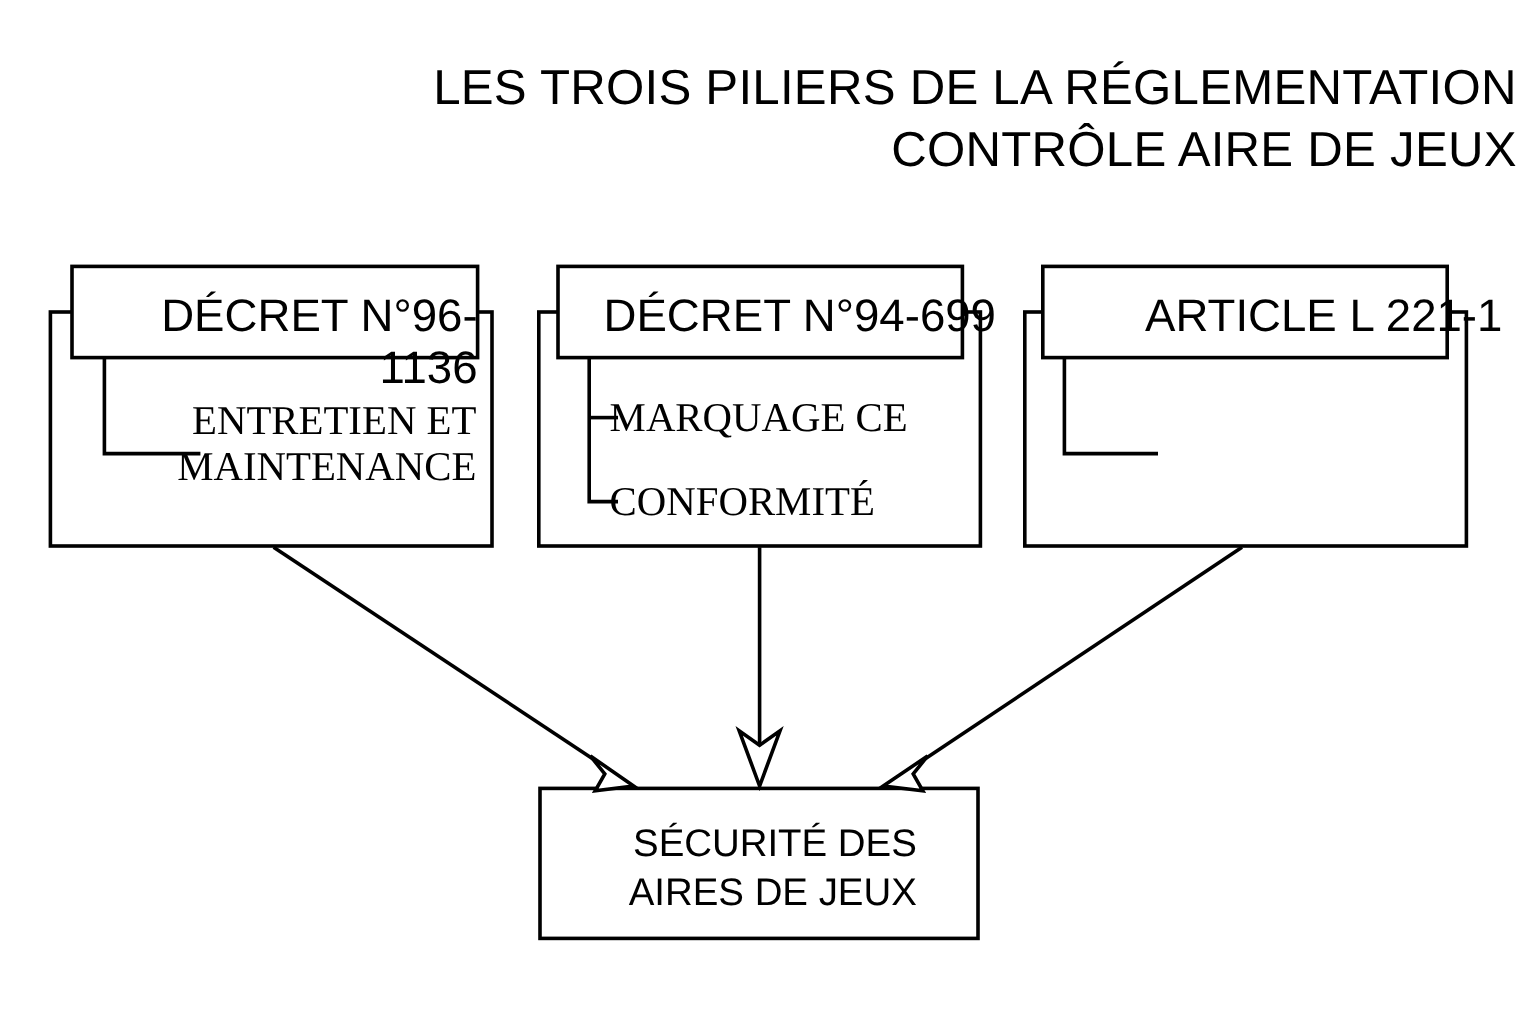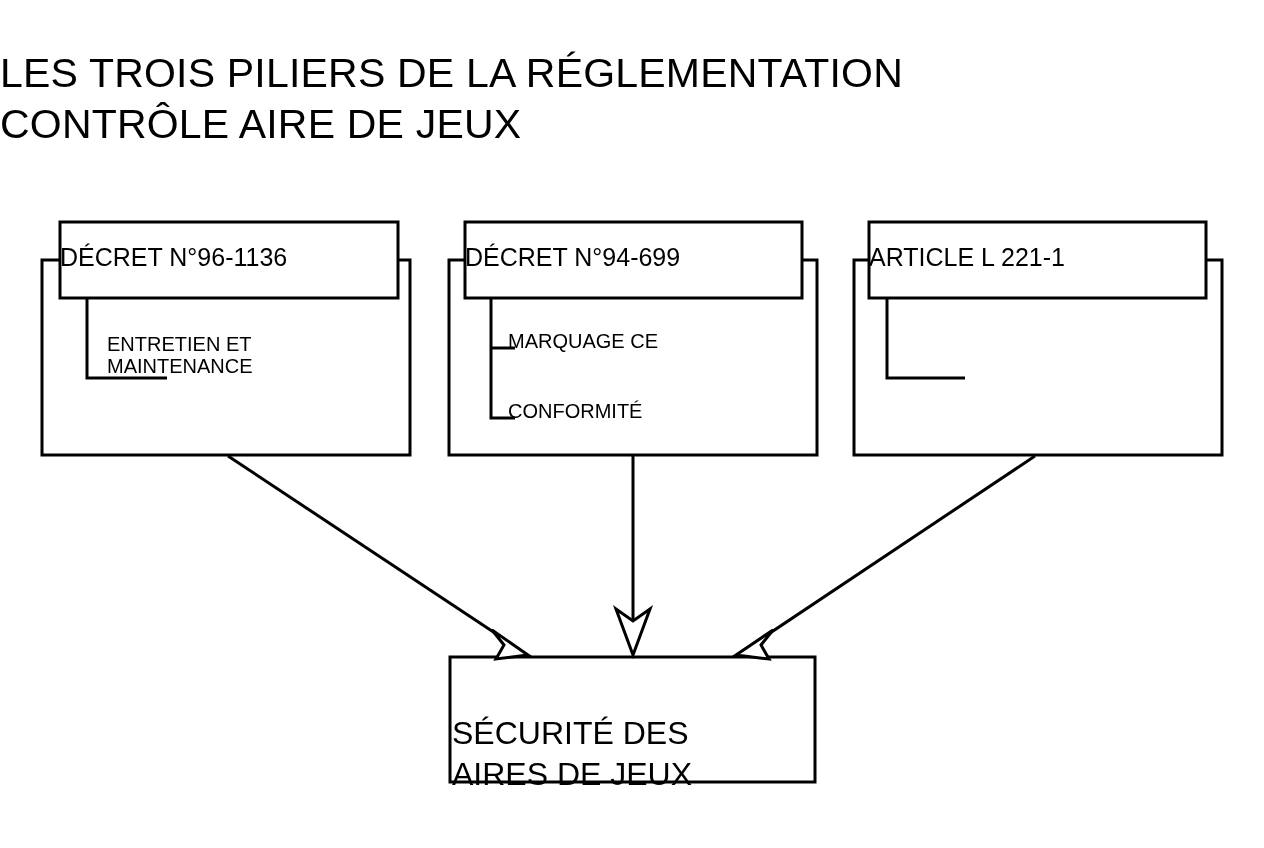--- a/index.html
+++ b/index.html
@@ -18,55 +18,56 @@
   }
   #diagram-svg {
     position: absolute;
     top: 0;
     left: 0;
     width: 1264px;
     height: 848px;
   }
   .txt {
     position: absolute;
-    text-align: left;
+    text-align: right;
     color: #000000;
     font-family: "Liberation Sans", sans-serif;
     line-height: 1.12;
     white-space: pre-line;
   }
   #title-text {
     left: 0;
     top: 48px;
     width: 1264px;
     font-size: 41px;
     letter-spacing: 0.2px;
     line-height: 1.25;
   }
   .pillar-header-text {
-    font-size: 25px;
+    font-size: 38px;
   }
   .pillar-item-text {
-    font-size: 20px;
+    font-size: 34px;
+    font-family: Liberation Serif, serif;
   }
   #outcome-text {
     font-size: 32px;
     line-height: 1.28;
   }
   
   #pillar-0-header-text { left: 60px;  top: 243px; width: 338px; }
   #pillar-1-header-text { left: 465px; top: 243px; width: 365px; }
   #pillar-2-header-text { left: 869px; top: 243px; width: 383px; }
   
   #pillar-0-item-0-text { left: 107px; top: 333px; width: 290px; }
   #pillar-1-item-0-text { left: 508px; top: 330px; width: 270px; text-align: left; }
   #pillar-1-item-1-text { left: 508px; top: 400px; width: 270px; text-align: left; }
   #pillar-2-item-0-text { left: 905px; top: 333px; width: 300px; }
   
-  #outcome-text { left: 452px; top: 713px; width: 312px; }
+  #outcome-text { left: 452px; top: 682px; width: 312px; }
 </style>
 </head>
 <body>
 
 <div id="canvas">
 
   <svg id="diagram-svg" viewBox="0 0 1264 848" xmlns="http://www.w3.org/2000/svg">
 
     <g>
       <rect x="42" y="260" width="368" height="195" fill="none" stroke="#000000" stroke-width="3"></rect>

